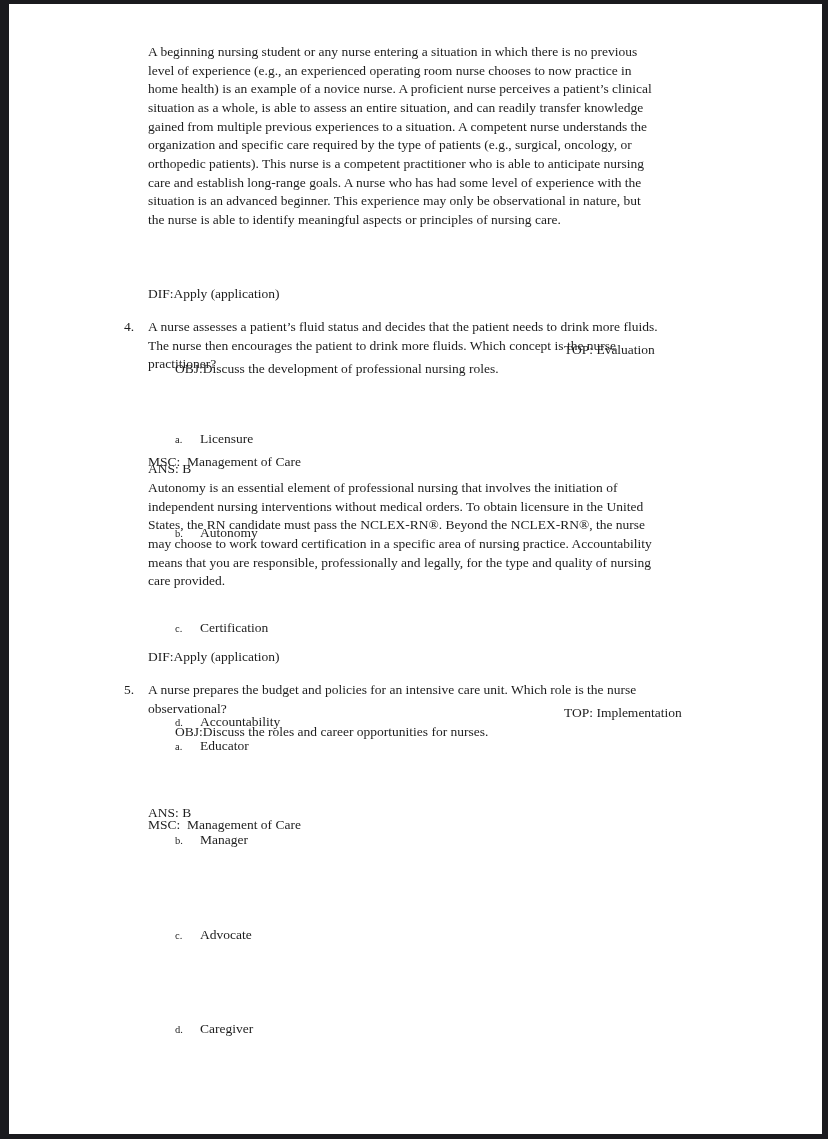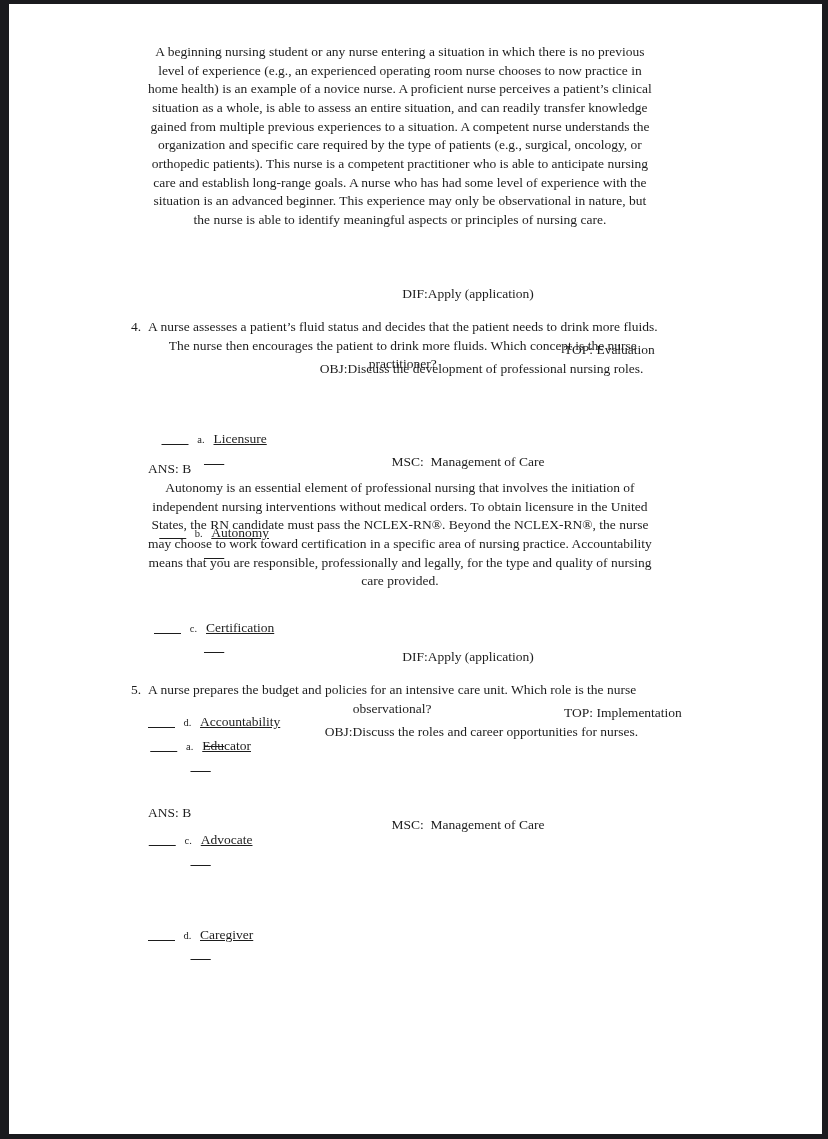--- a/index.html
+++ b/index.html
@@ -14,40 +14,39 @@
     position: relative;
     width: 828px; height: 1139px;
     background: #1a1a1e;
   }
   .paper {
     position: absolute;
     left: 9px; top: 4px;
     width: 813px; height: 1130px;
     background: #ffffff;
     color: #1d1d1d;
-    text-align: center;
   }
   .block {
     position: absolute;
     left: 139px;
     font-size: 13.5px;
     line-height: 18.65px;
     white-space: pre;
   }
   .block .line { white-space: pre; }
   .question-block {
     left: 115px;
     display: flex;
     align-items: flex-start;
   }
   .qnum {
     width: 24px;
     flex: 0 0 24px;
   }
-  .opt-row { white-space: pre; text-decoration: underline; }
+  .opt-row { white-space: pre; }
   .opt-letter {
     display: inline-block;
     width: 25px;
     font-size: 10.5px;
     vertical-align: baseline;
   }
   .obj-line { position: relative; width: 640px; }
   .top-tag { position: absolute; left: 416px; top: 0; }
 </style>
 </head>
@@ -103,20 +102,23 @@
     <div class="block question-block" style="top:677px">
       <div class="qnum">5.</div>
       <div><div class="line">A nurse prepares the budget and policies for an intensive care unit. Which role is the nurse</div><div class="line">observational?</div></div>
     </div>
 
     <div class="block" style="top:677px">
       <div class="opt-row line">
         <span class="opt-letter">a.</span><span>Educator</span>
       </div>
       <div class="opt-row line">
+        <span class="opt-letter">b.</span><span>Manager</span>
+      </div>
+      <div class="opt-row line">
         <span class="opt-letter">c.</span><span>Advocate</span>
       </div>
       <div class="opt-row line">
         <span class="opt-letter">d.</span><span>Caregiver</span>
       </div>
     </div>
 
     <div class="block" style="top:800px">ANS: B</div>
 
   </div>

